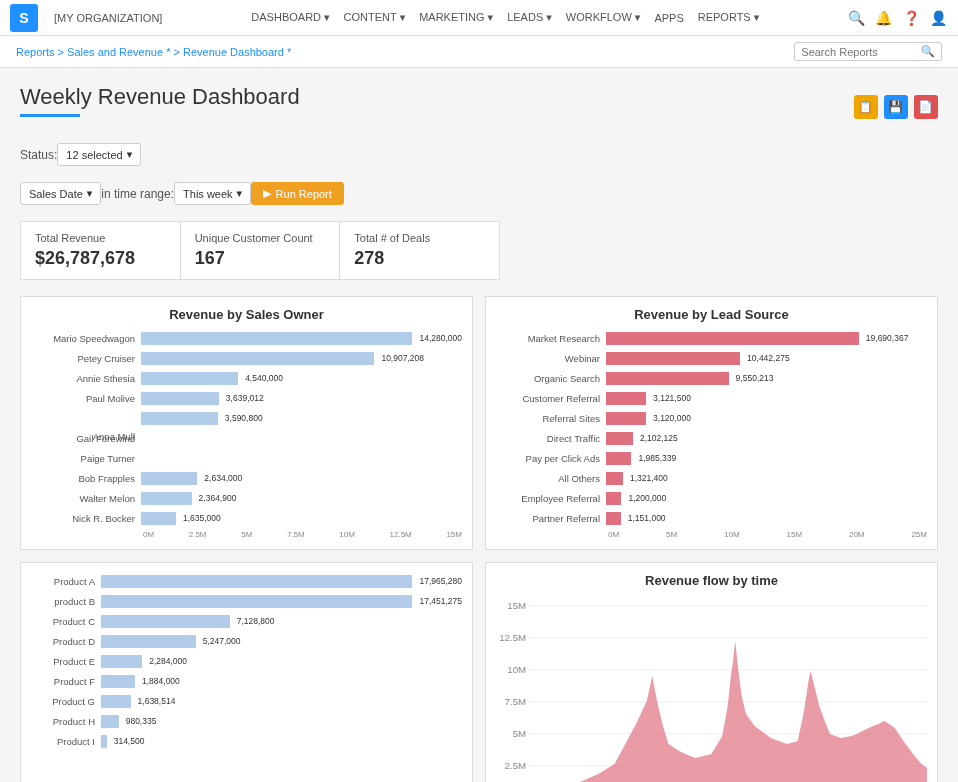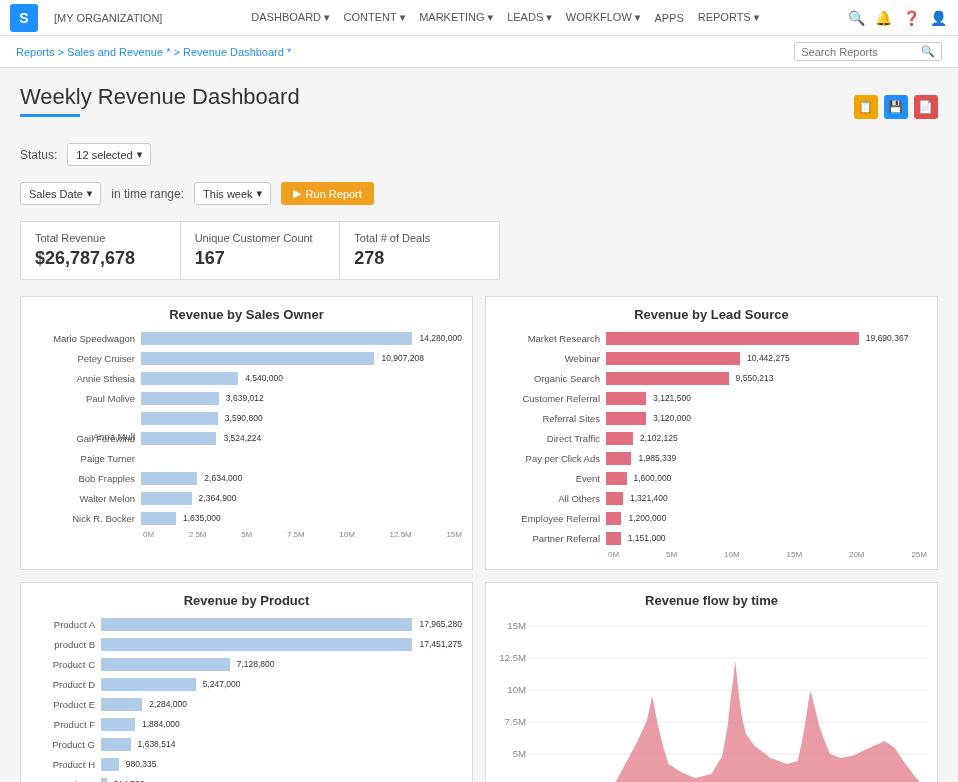--- a/index.html
+++ b/index.html
@@ -60,21 +60,21 @@
       width: 24px; height: 24px; border-radius: 3px;
       display: flex; align-items: center; justify-content: center;
       font-size: 12px; cursor: pointer;
     }
     .tool-icon.yellow { background: #f0a500; color: #fff; }
     .tool-icon.blue { background: #1e90ff; color: #fff; }
     .tool-icon.red { background: #e05050; color: #fff; }
 
     
     .filters-row {
-      display: flex; align-items: center; gap: 10px; margin-bottom: 16px;
+      display: flex; align-items: center; margin-bottom: 16px;
     }
     .filter-label { font-size: 12px; color: #555; }
     .filter-select {
       border: 1px solid #ccc; border-radius: 3px; padding: 4px 8px;
       font-size: 11px; background: #fff; cursor: pointer;
       display: flex; align-items: center; gap: 4px;
     }
     .run-btn {
       background: #f0a020; color: #fff; border: none; border-radius: 3px;
       padding: 5px 12px; font-size: 11px; cursor: pointer;
@@ -244,24 +244,20 @@
     </div>
           <div class="bar-row">
       <div class="bar-label" style="width:110px;margin-top:36px;">Anna Mull</div>
       <div class="bar-container">
         <div class="bar " style="width:23.938666666666666%;"></div>
         <span class="bar-value">3,590,800</span>
       </div>
     </div>
           <div class="bar-row">
       <div class="bar-label" style="width:110px;">Gail Forewind</div>
-      <div class="bar-container">
-        <div class="bar " style="width:23.494826666666665%;"></div>
-        <span class="bar-value">3,524,224</span>
-      </div>
     </div>
           <div class="bar-row">
       <div class="bar-label" style="width:110px;">Paige Turner</div>
     </div>
           <div class="bar-row">
       <div class="bar-label" style="width:110px;">Bob Frapples</div>
       <div class="bar-container">
         <div class="bar " style="width:17.560000000000002%;"></div>
         <span class="bar-value">2,634,000</span>
       </div>
@@ -338,27 +334,20 @@
       </div>
     </div>
           <div class="bar-row">
       <div class="bar-label" style="width:110px;">Pay per Click Ads</div>
       <div class="bar-container">
         <div class="bar bar-red" style="width:7.941355999999999%;"></div>
         <span class="bar-value">1,985,339</span>
       </div>
     </div>
           <div class="bar-row">
-      <div class="bar-label" style="width:110px;">Event</div>
-      <div class="bar-container">
-        <div class="bar bar-red" style="width:6.4%;"></div>
-        <span class="bar-value">1,600,000</span>
-      </div>
-    </div>
-          <div class="bar-row">
       <div class="bar-label" style="width:110px;">All Others</div>
       <div class="bar-container">
         <div class="bar bar-red" style="width:5.2856%;"></div>
         <span class="bar-value">1,321,400</span>
       </div>
     </div>
           <div class="bar-row">
       <div class="bar-label" style="width:110px;">Employee Referral</div>
       <div class="bar-container">
         <div class="bar bar-red" style="width:4.8%;"></div>
@@ -380,21 +369,20 @@
         <span>15M</span>
         <span>20M</span>
         <span>25M</span>
       </div>
     </div>
   </div>
 
   <div class="charts-row">
 
     <div class="chart-box">
-      <div class="chart-title">Revenue by Product</div>
       <div class="bar-chart" id="product-chart">
           <div class="bar-row">
       <div class="bar-label" style="width:70px;">Product A</div>
       <div class="bar-container">
         <div class="bar " style="width:89.82639999999999%;"></div>
         <span class="bar-value">17,965,280</span>
       </div>
     </div>
           <div class="bar-row">
       <div class="bar-label" style="width:70px;">product B</div>

